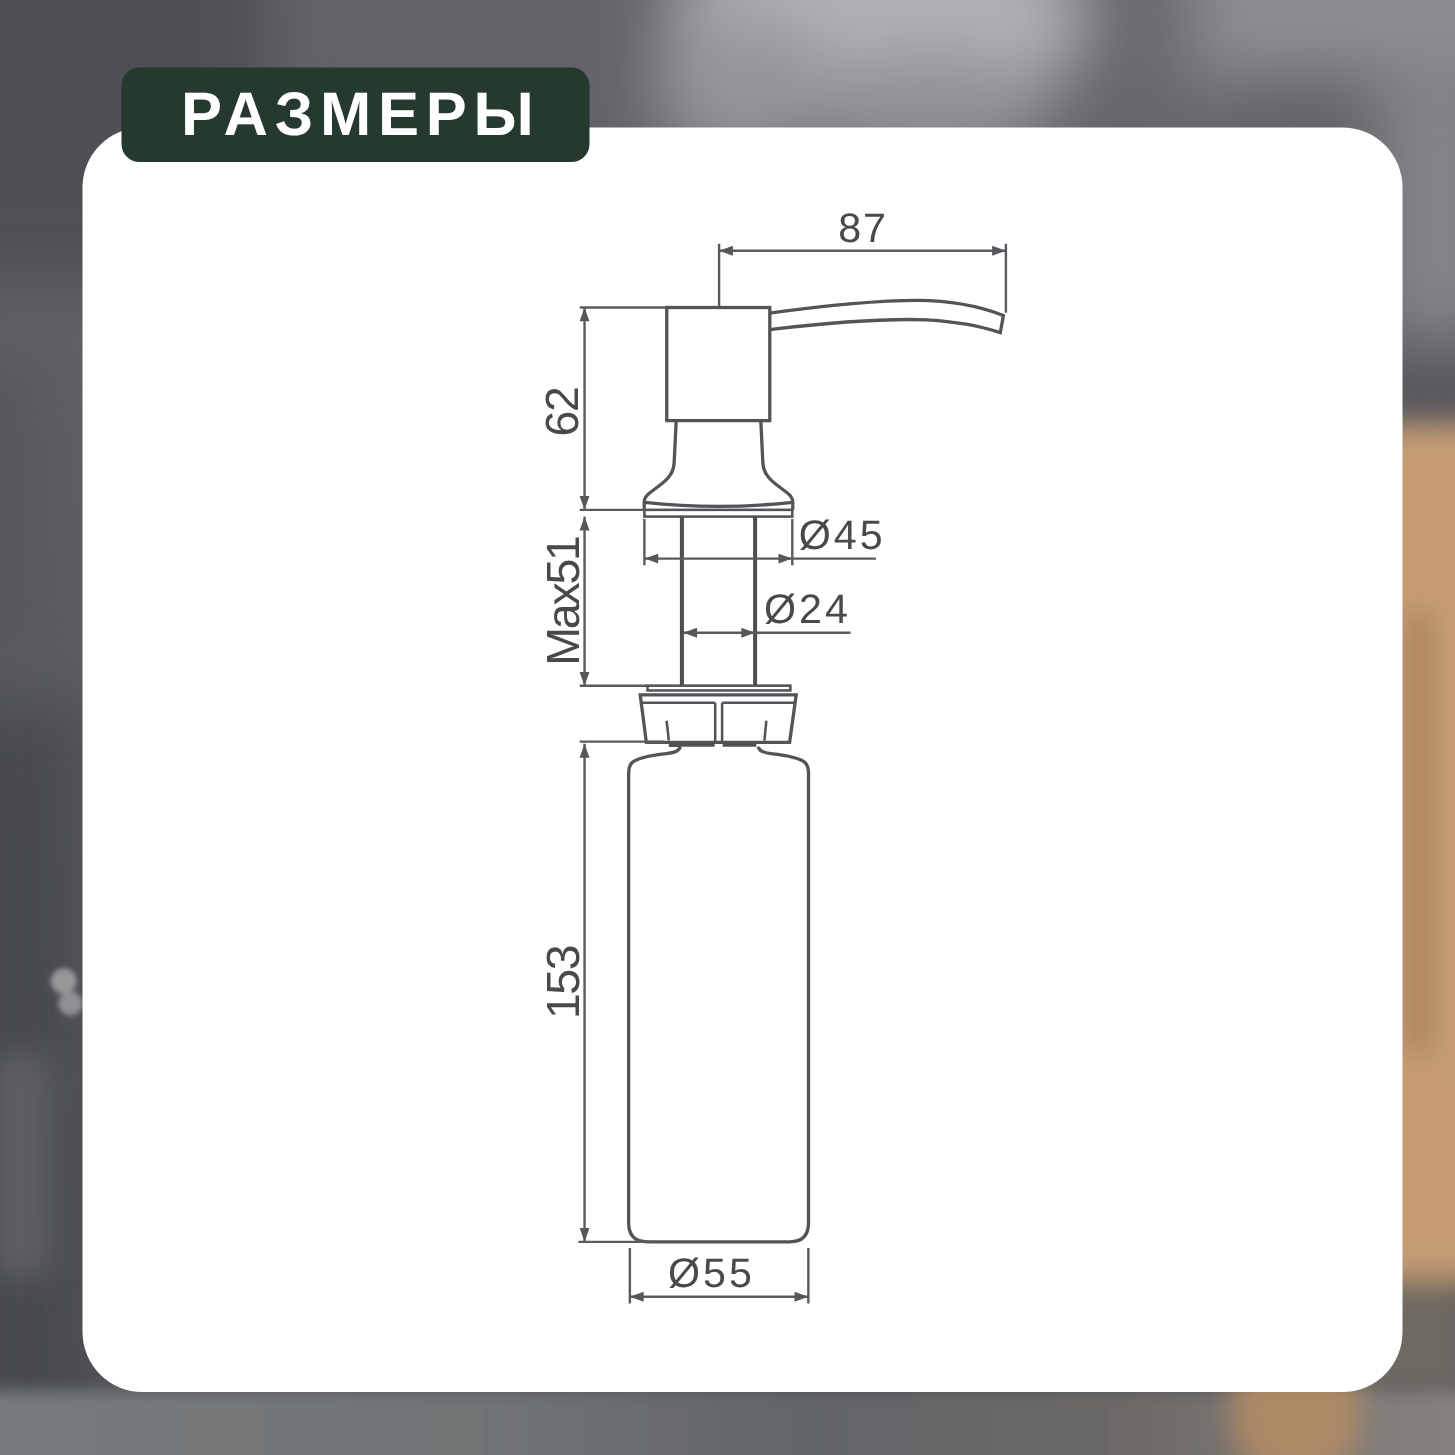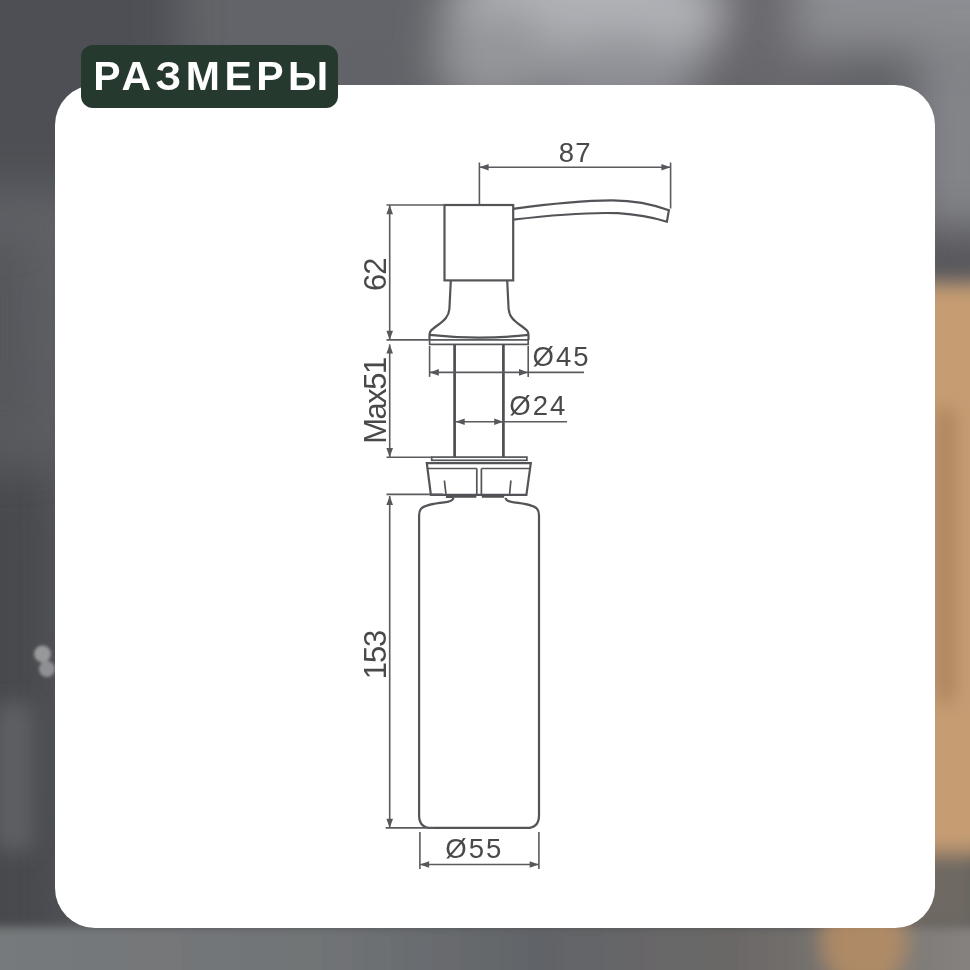--- a/index.html
+++ b/index.html
@@ -84,21 +84,21 @@
 
     <circle cx="42.5" cy="654" r="8.5" fill="#97989a"></circle>
 
     <circle cx="47" cy="669" r="8" fill="#8f9094"></circle>
   </g>
 </svg>
 </div>
 
 <div class="abs" style="left:55px;top:85px;width:880px;height:843px;background:#ffffff;border-radius:40px;"></div>
 
-<div class="abs" style="left:81px;top:45px;width:257px;height:63px;background:#25392f;border-radius:12px;display:flex;align-items:center;justify-content:center;">
+<div class="abs" style="left:81px;top:45px;width:312px;height:63px;background:#25392f;border-radius:12px;display:flex;align-items:center;justify-content:center;">
   <span style="color:#ffffff;font-size:41px;font-weight:bold;letter-spacing:4.5px;margin-left:7px;">РАЗМЕРЫ</span>
 </div>
 
 <svg class="abs" style="left:0;top:0;" width="970" height="970" viewBox="0 0 970 970" fill="none">
   <g stroke="#535458" stroke-width="2.2" fill="none">
 
     <path d="M 513 208.8 C 548 204 580 200.4 612 200.3 C 635 200.4 654 204.6 668.9 210.3 L 666.9 221.7 C 652 217.2 640 214.6 618 213.2 C 595 212.4 556 214.6 513 219.7" fill="#ffffff"></path>
 
     <rect x="444.5" y="205" width="68.7" height="75.4" fill="#ffffff"></rect>
 

